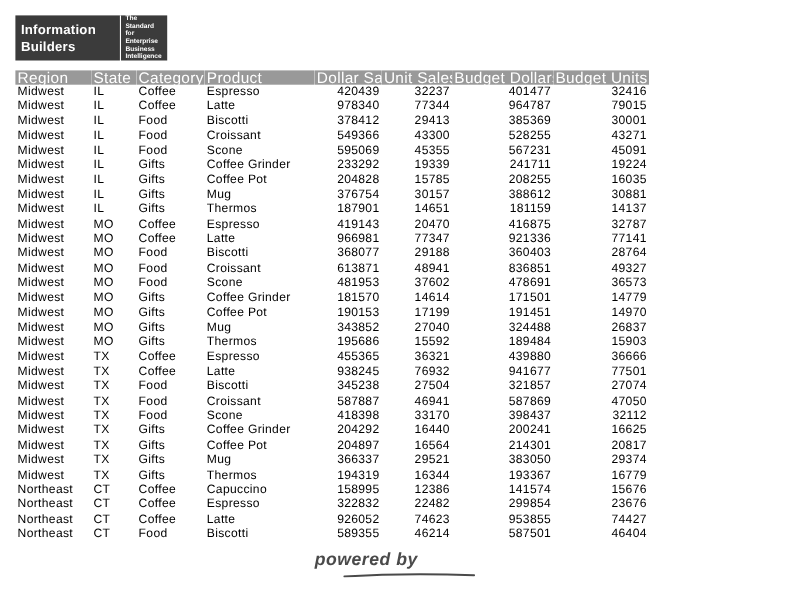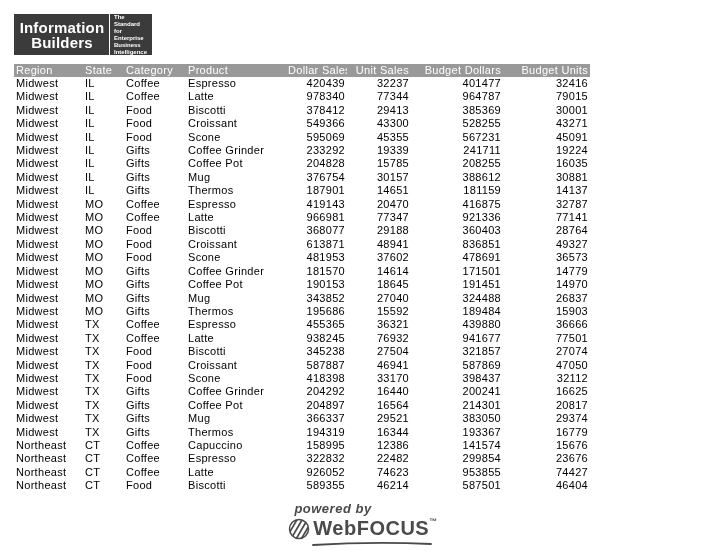--- a/index.html
+++ b/index.html
@@ -1,36 +1,36 @@
 <!DOCTYPE html>
 <html><head>
 <meta charset="utf-8">
 <style>
   html,body{margin:0;padding:0;background:#ffffff;}
   body{width:726px;height:559px;position:relative;font-family:"Liberation Sans",sans-serif;overflow:hidden;}
 
   
   .ib-logo{position:absolute;left:14px;top:14px;width:138px;height:41px;background:#3b3b3b;
            display:flex;align-items:center;box-sizing:border-box;padding:3px 5px;}
-  .ib-brand{text-align:center;color:#ffffff;font-weight:bold;line-height:15px;font-size:15px;
+  .ib-brand{text-align:left;color:#ffffff;font-weight:bold;line-height:15px;font-size:12px;
             letter-spacing:0.2px;white-space:pre-line;flex:0 0 auto;width:86px;}
   .ib-tagline{color:#ffffff;font-size:6px;line-height:7px;border-left:1px solid #ffffff;
               margin-left:4px;padding-left:4px;white-space:pre-line;font-weight:bold;}
 
   
   .report{position:absolute;left:14px;top:64px;width:576px;border-collapse:collapse;table-layout:fixed;}
-  .report th{background:#999999;color:#ffffff;font-weight:normal;font-size:11px;height:13px;
+  .report th{background:#999999;color:#ffffff;font-weight:normal;font-size:14px;height:13px;
              line-height:13px;padding:0 2px;letter-spacing:0.3px;white-space:nowrap;overflow:hidden;}
   .report td{color:#000000;font-size:11px;line-height:13.4px;height:13.4px;padding:0 2px;
              letter-spacing:0.3px;white-space:nowrap;overflow:hidden;}
   .al{text-align:left;} .ar{text-align:right;}
 
   
   .wf{position:absolute;left:0;top:501px;width:726px;display:flex;flex-direction:column;align-items:center;}
-  .wf-powered{font-size:13px;font-weight:bold;font-style:italic;color:#4a4a4a;letter-spacing:0.5px;
+  .wf-powered{font-size:16px;font-weight:bold;font-style:italic;color:#4a4a4a;letter-spacing:0.5px;
               margin-left:-60px;}
   .wf-row{display:flex;align-items:center;margin-top:1px;}
   .wf-icon{margin-right:3px;display:block;}
   .wf-name{font-size:20px;font-weight:bold;color:#4a4a4a;letter-spacing:0.5px;}
   .wf-tm{font-size:8px;vertical-align:top;color:#4a4a4a;font-weight:bold;}
   .wf-underline{margin-top:1px;margin-left:18px;}
 </style>
 </head>
 <body>
 
@@ -216,21 +216,21 @@
         <td class="ar">14614</td>
         <td class="ar">171501</td>
         <td class="ar">14779</td>
       </tr>
       <tr>
         <td class="al">Midwest</td>
         <td class="al">MO</td>
         <td class="al">Gifts</td>
         <td class="al">Coffee Pot</td>
         <td class="ar">190153</td>
-        <td class="ar">18645</td>
+        <td class="ar">17199</td>
         <td class="ar">191451</td>
         <td class="ar">14970</td>
       </tr>
       <tr>
         <td class="al">Midwest</td>
         <td class="al">MO</td>
         <td class="al">Gifts</td>
         <td class="al">Mug</td>
         <td class="ar">343852</td>
         <td class="ar">27040</td>
@@ -375,35 +375,16 @@
         <td class="ar">589355</td>
         <td class="ar">46214</td>
         <td class="ar">587501</td>
         <td class="ar">46404</td>
       </tr>
     </tbody>
 </table>
 
 <div class="wf">
   <div class="wf-powered">powered by</div>
-  <div class="wf-row">
-    <svg class="wf-icon" width="22" height="22" viewBox="0 0 22 22">
-      <defs>
-          <clipPath id="wfclip">
-            <circle cx="11" cy="11" r="9.5"></circle>
-          </clipPath>
-        </defs>
-      <g clip-path="url(#wfclip)" stroke="#4a4a4a" stroke-width="1.7">
-        <line x1="-8" y1="22" x2="6" y2="-2"></line>
-        <line x1="-4" y1="24" x2="10" y2="0"></line>
-        <line x1="0" y1="26" x2="14" y2="2"></line>
-        <line x1="4" y1="28" x2="18" y2="4"></line>
-        <line x1="8" y1="30" x2="22" y2="6"></line>
-        <line x1="12" y1="32" x2="26" y2="8"></line>
-      </g>
-      <circle cx="11" cy="11" r="9.5" fill="none" stroke="#4a4a4a" stroke-width="1.5"></circle>
-    </svg>
-    <span class="wf-name"><span>WebFOCUS</span><sup class="wf-tm">™</sup></span>
-  </div>
   <svg class="wf-underline" width="120" height="5" viewBox="0 0 120 5">
     <path d="M1,4 Q60,0.5 119,3" fill="none" stroke="#4a4a4a" stroke-width="1.8" stroke-linecap="round"></path>
   </svg>
 </div>
 
 </body></html>

